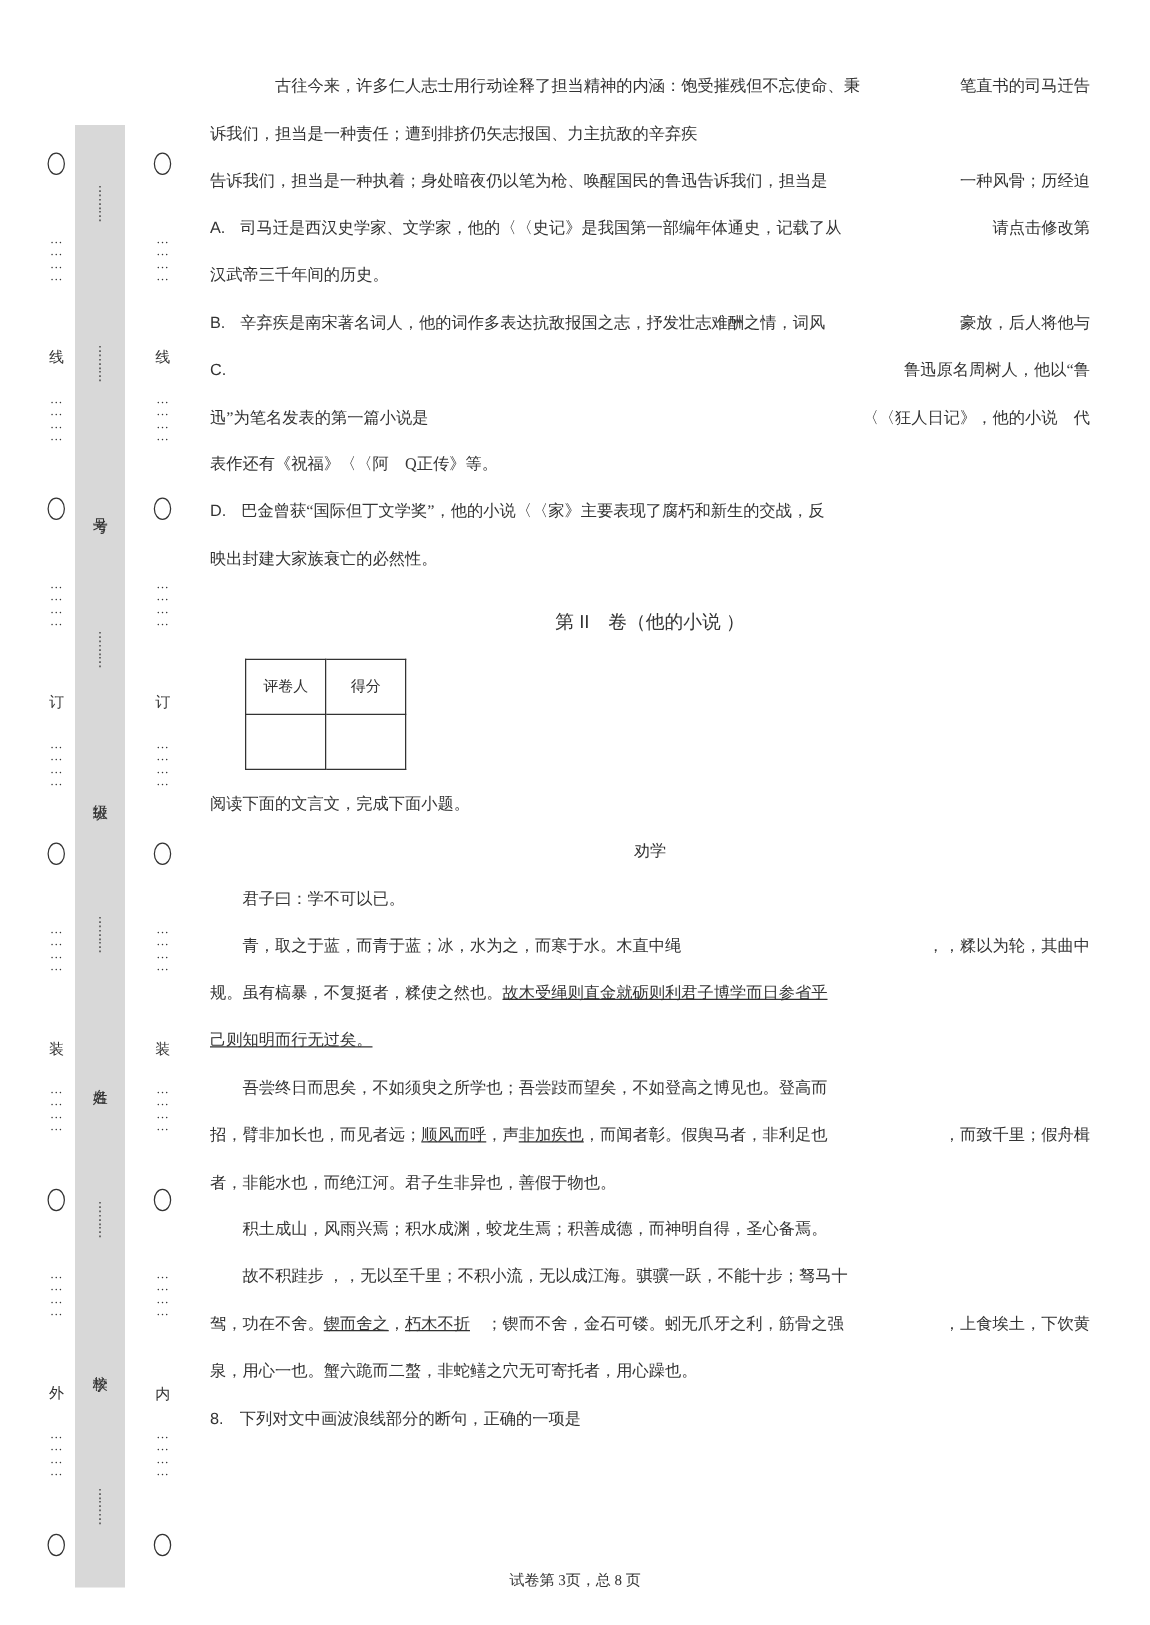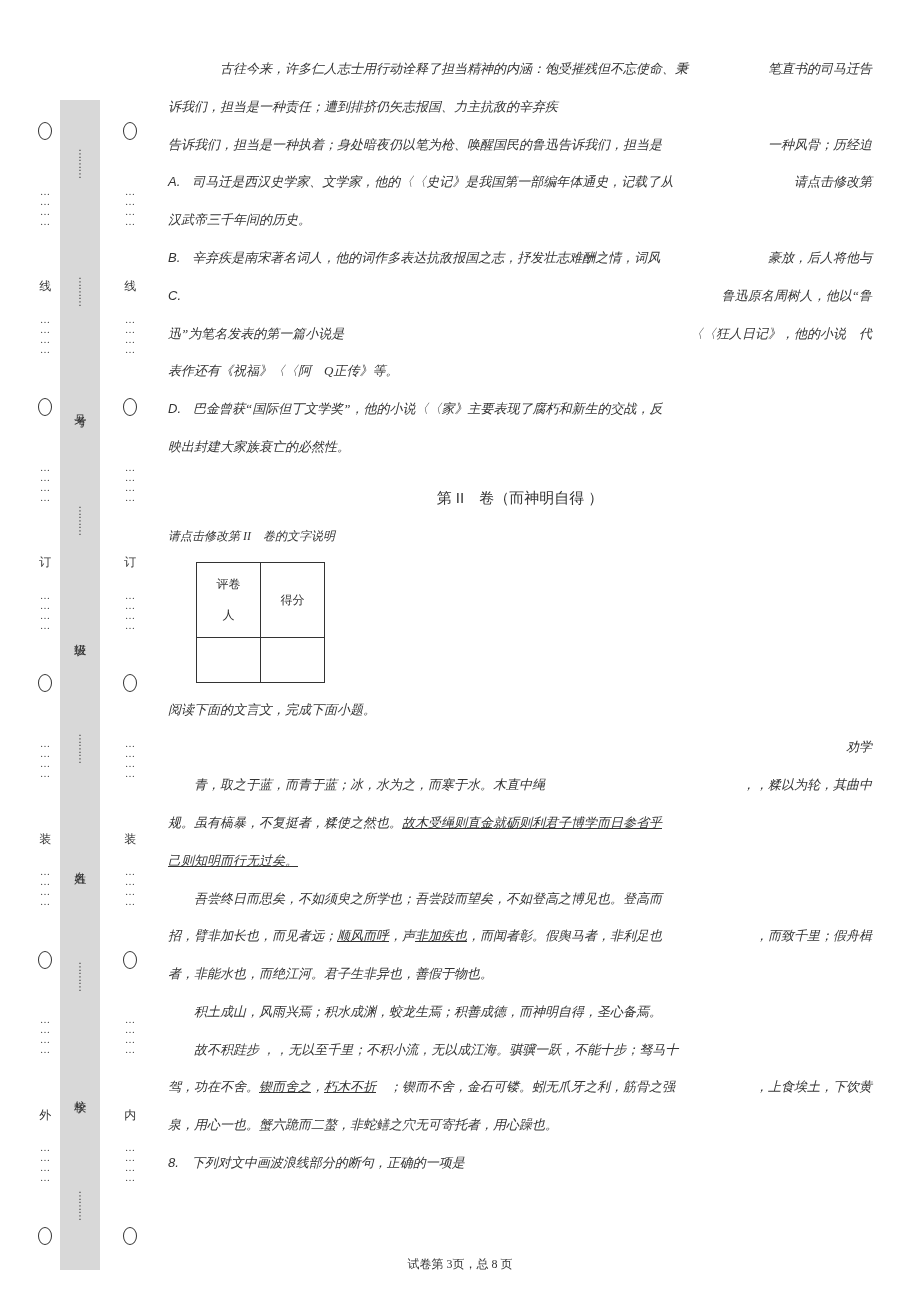--- a/index.html
+++ b/index.html
@@ -87,47 +87,47 @@
       text-orientation: upright;
       font-size: 12px;
       letter-spacing: 1px;
     }
     .content {
       position: absolute;
       left: 168px;
       right: 48px;
       top: 52px;
     }
-    .para { margin-bottom: 4px; font-style: italic; }
+    .para { margin-bottom: 4px; }
     .indent { text-indent: 2em; }
     .opt-label { margin-right: 12px; }
     .opt-line { display: flex; flex-wrap: wrap; justify-content: space-between; }
     .opt-line .pre { flex: 0 0 auto; white-space: nowrap; }
     .opt-line .suf { flex: 0 0 auto; white-space: nowrap; text-align: center; }
     .section-title {
       text-align: center;
       font-family: "SimHei", "黑体", sans-serif;
       font-size: 15px;
       margin: 14px 0 4px 0;
     }
     .note { font-size: 12px; }
     .grader-tbl {
       border-collapse: collapse;
       margin: 10px 0 10px 28px;
     }
     .grader-tbl td {
       border: 1px solid #333;
       font-size: 12px;
       text-align: center;
-      padding: 6px 16px;
+      padding: 6px 0;
     }
     .grader-tbl td.hdr { width: 64px; }
     .grader-tbl td.cell { height: 28px; }
     .center-title {
-      text-align: right;
+      text-align: center;
       font-family: "SimHei", "黑体", sans-serif;
     }
     .footer {
       position: absolute;
       bottom: 20px;
       left: 0; right: 0;
       text-align: center;
       font-size: 12px;
       margin-top: 17px;
     }
@@ -224,39 +224,39 @@
     <span class="pre">迅”为笔名发表的第一篇小说是</span>
     <span class="suf"><span>〈〈狂人日记》，他的小说</span>　<span>代</span></span>
   </div>
   <div class="para">表作还有《祝福》〈〈阿　Q正传》等。</div>
 
   <div class="para">
     <span class="en opt-label">D.</span><span>巴金曾获“国际但丁文学奖”，他的小说〈〈家》主要表现了腐朽和新生的交战，反</span>
   </div>
   <div class="para">映出封建大家族衰亡的必然性。</div>
 
-  <div class="section-title">第 II　卷（而神明自得 ）</div>
-  <div class="para note">请点击修改第 II　卷的文字说明</div>
+  <div class="section-title">第 II　卷（他的小说 ）</div>
 
   <table class="grader-tbl">
     <tbody>
         <tr>
       <td class="hdr">评卷人</td>
       <td class="hdr">得分</td>
     </tr>
     <tr>
       <td class="cell">&nbsp;</td>
       <td class="cell">&nbsp;</td>
     </tr>
   </tbody>
     </table>
 
   <div class="para">阅读下面的文言文，完成下面小题。</div>
   <div class="para center-title">劝学</div>
 
+  <div class="para indent">君子曰：学不可以已。</div>
 
   <div class="para opt-line">
     <span class="pre">　　<span>青，取之于蓝，而青于蓝；冰，水为之，而寒于水。木直中绳</span></span>
     <span class="suf">，，糅以为轮，其曲中</span>
   </div>
   <div class="para">
     <span>规。虽有槁暴，不复挺者，糅使之然也。</span><span class="ul">故木受绳则直金就砺则利君子博学而日参省乎</span>
   </div>
   <div class="para">
     <span class="ul">己则知明而行无过矣。</span>

